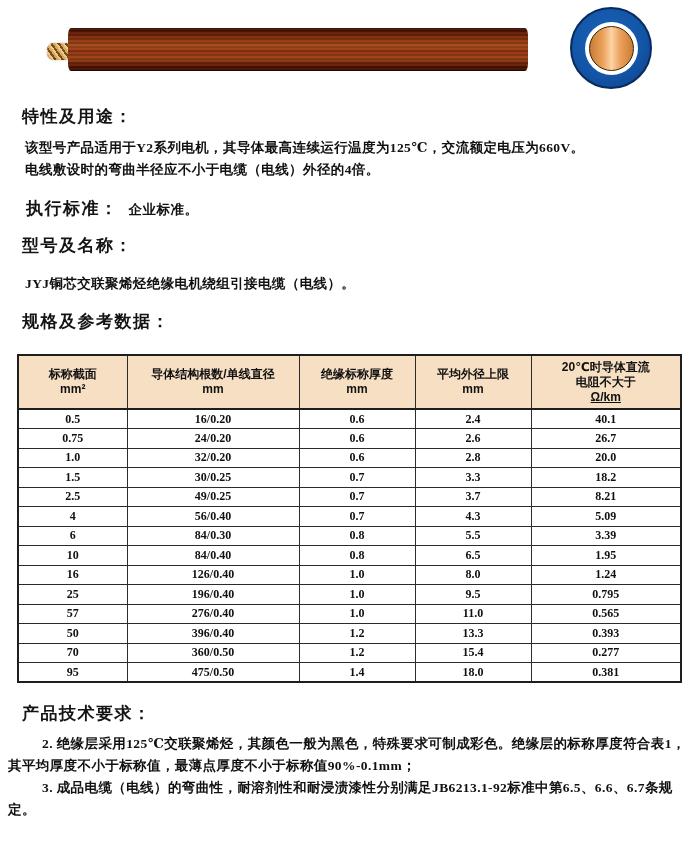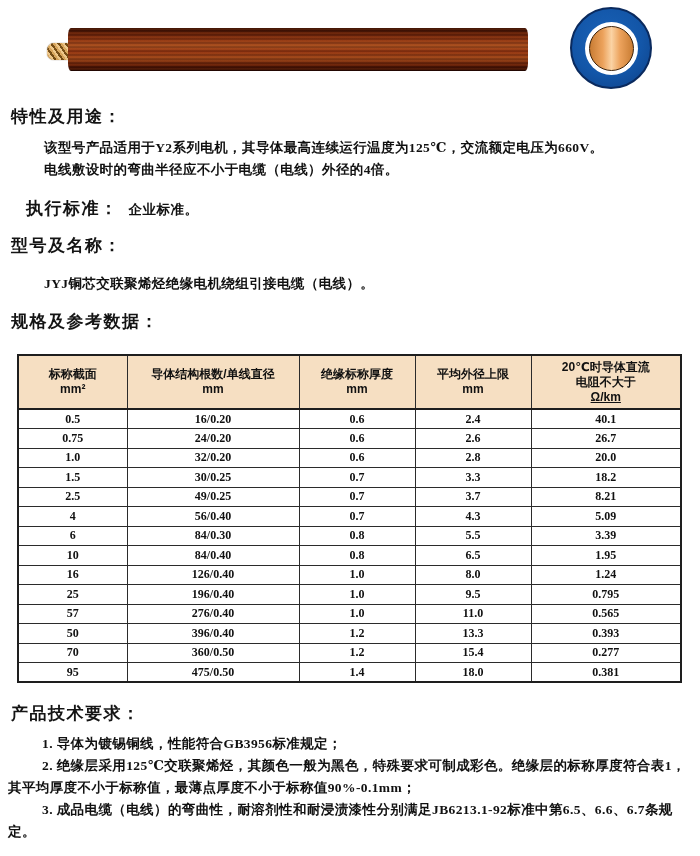--- a/index.html
+++ b/index.html
@@ -47,30 +47,30 @@
     width: 45px; height: 45px; border-radius: 50%;
     border: 1px solid #3a2008;
     background:
       linear-gradient(90deg, #c87c33 0%, #eca25c 30%, #fbd3a4 50%, #eca25c 70%, #c87c33 100%);
   }
 
   
   .section-heading {
     font-family: "Liberation Sans", "DejaVu Sans", sans-serif;
     font-weight: bold; font-size: 17px; letter-spacing: 1.5px;
-    margin-left: 11px; color: #141414;
+    margin-left: 22px; color: #141414;
   }
   .inline-heading-row { margin-left: 10px; margin-top: 16px; }
   .inline-heading-row .section-heading { margin-left: 16px; display: inline; }
   .inline-value {
     font-size: 13.5px; font-weight: bold; letter-spacing: 0.5px; margin-left: 6px;
   }
   .body-par {
     font-size: 13.5px; font-weight: bold; letter-spacing: 0.4px;
-    line-height: 22px; margin-left: 44px; margin-right: 14px;
+    line-height: 22px; margin-left: 25px; margin-right: 14px;
   }
   .hd-features { margin-top: 5px; }
   .par-features { margin-top: 9px; }
   .hd-model { margin-top: 14px; }
   .par-model { margin-top: 16px; }
   .hd-specs { margin-top: 15px; }
   .hd-reqs { margin-top: 19px; }
   .req-list { margin-top: 8px; padding-left: 8px; padding-right: 6px; }
   .req-item {
     font-size: 13.5px; font-weight: bold; letter-spacing: 0.4px;
@@ -262,16 +262,15 @@
         <td>475/0.50</td>
         <td>1.4</td>
         <td>18.0</td>
         <td>0.381</td>
       </tr>
     </tbody>
 </table>
 
 <div class="section-heading hd-reqs">产品技术要求：</div>
 <div class="req-list">
-  <div class="req-item">1. 导体为镀锡铜线，性能符合GB3956标准规定；</div>
   <div class="req-item">2. 绝缘层采用125℃交联聚烯烃，其颜色一般为黑色，特殊要求可制成彩色。绝缘层的标称厚度符合表1，其平均厚度不小于标称值，最薄点厚度不小于标称值90%-0.1mm；</div>
   <div class="req-item">3. 成品电缆（电线）的弯曲性，耐溶剂性和耐浸渍漆性分别满足JB6213.1-92标准中第6.5、6.6、6.7条规定。</div>
 </div>
 
 </body></html>

